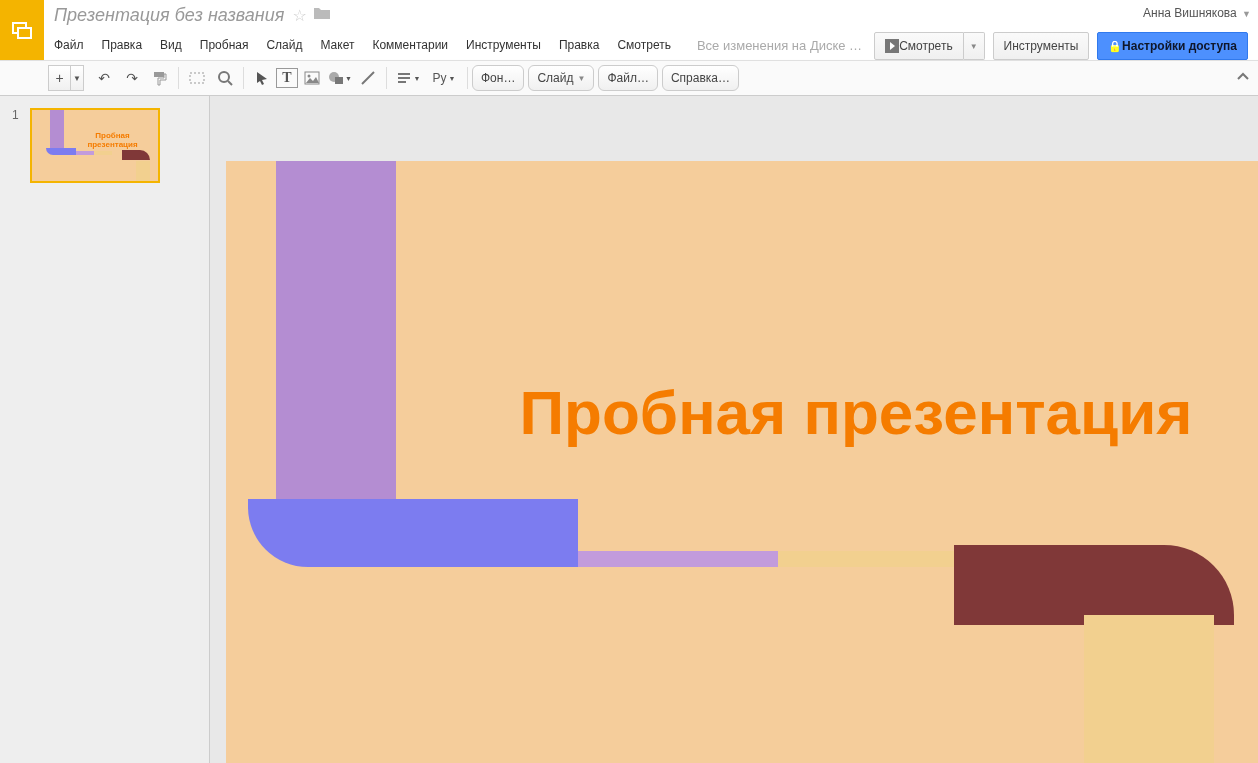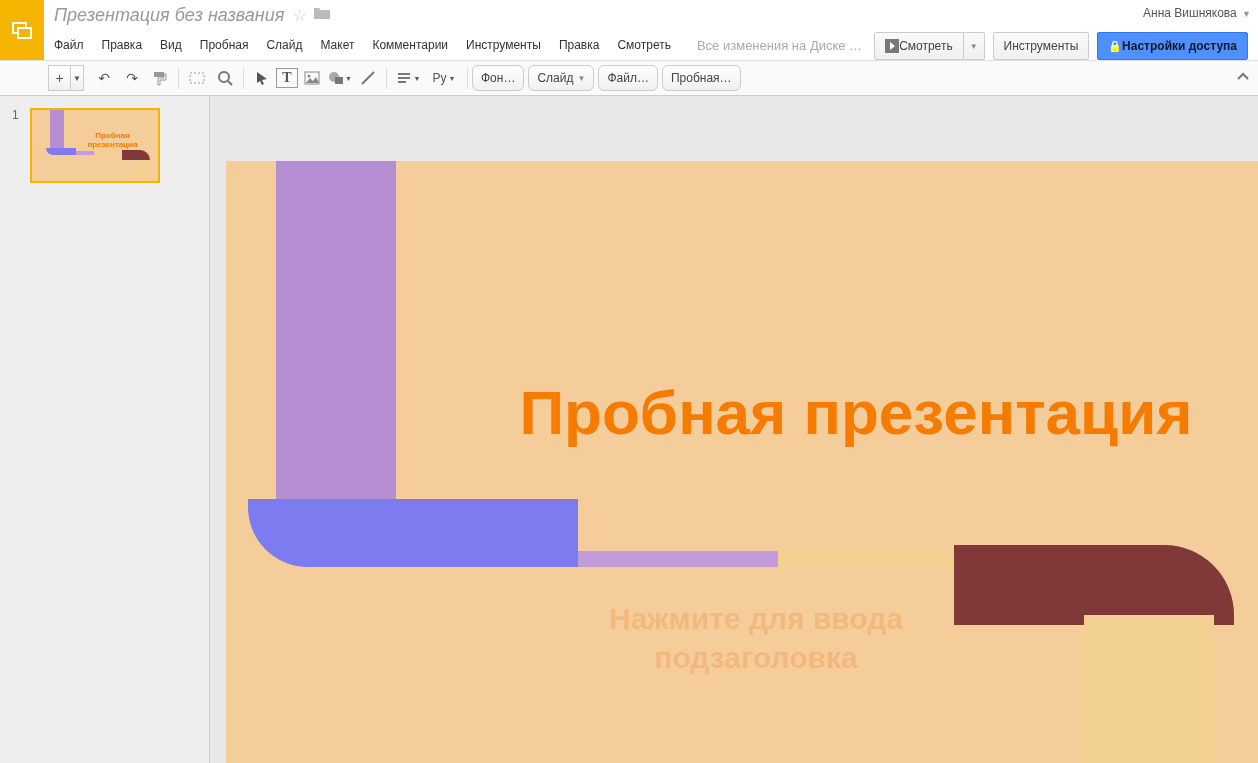--- a/index.html
+++ b/index.html
@@ -199,21 +199,21 @@
     <span>Фон…</span>
   </span>
   <span class="tb-box-btn">
     <span>Слайд</span>
     <span class="caret">▼</span>
   </span>
   <span class="tb-box-btn">
     <span>Файл…</span>
   </span>
   <span class="tb-box-btn">
-    <span>Пробная…</span>
+    <span>Справка…</span>
   </span>
   <span class="collapse-arrow">
     <svg width="14" height="14" viewBox="0 0 14 14">
         <path d="M2 9 L7 4 L12 9" fill="none" stroke="#777" stroke-width="2"></path>
       </svg>
   </span>
 </div>
 
 <div class="main">
   <div class="thumb-panel">
@@ -232,16 +232,15 @@
   </div>
   <div class="canvas-area">
     <div class="slide">
       <div class="dec-purple-v"></div>
       <div class="dec-blue"></div>
       <div class="dec-bar-purple"></div>
       <div class="dec-bar-yellow"></div>
       <div class="dec-brown"></div>
       <div class="dec-yellow-v"></div>
       <div class="slide-title">Пробная презентация</div>
-      <div class="slide-subtitle">Нажмите для ввода подзаголовка</div>
     </div>
   </div>
 </div>
 
 </body></html>

